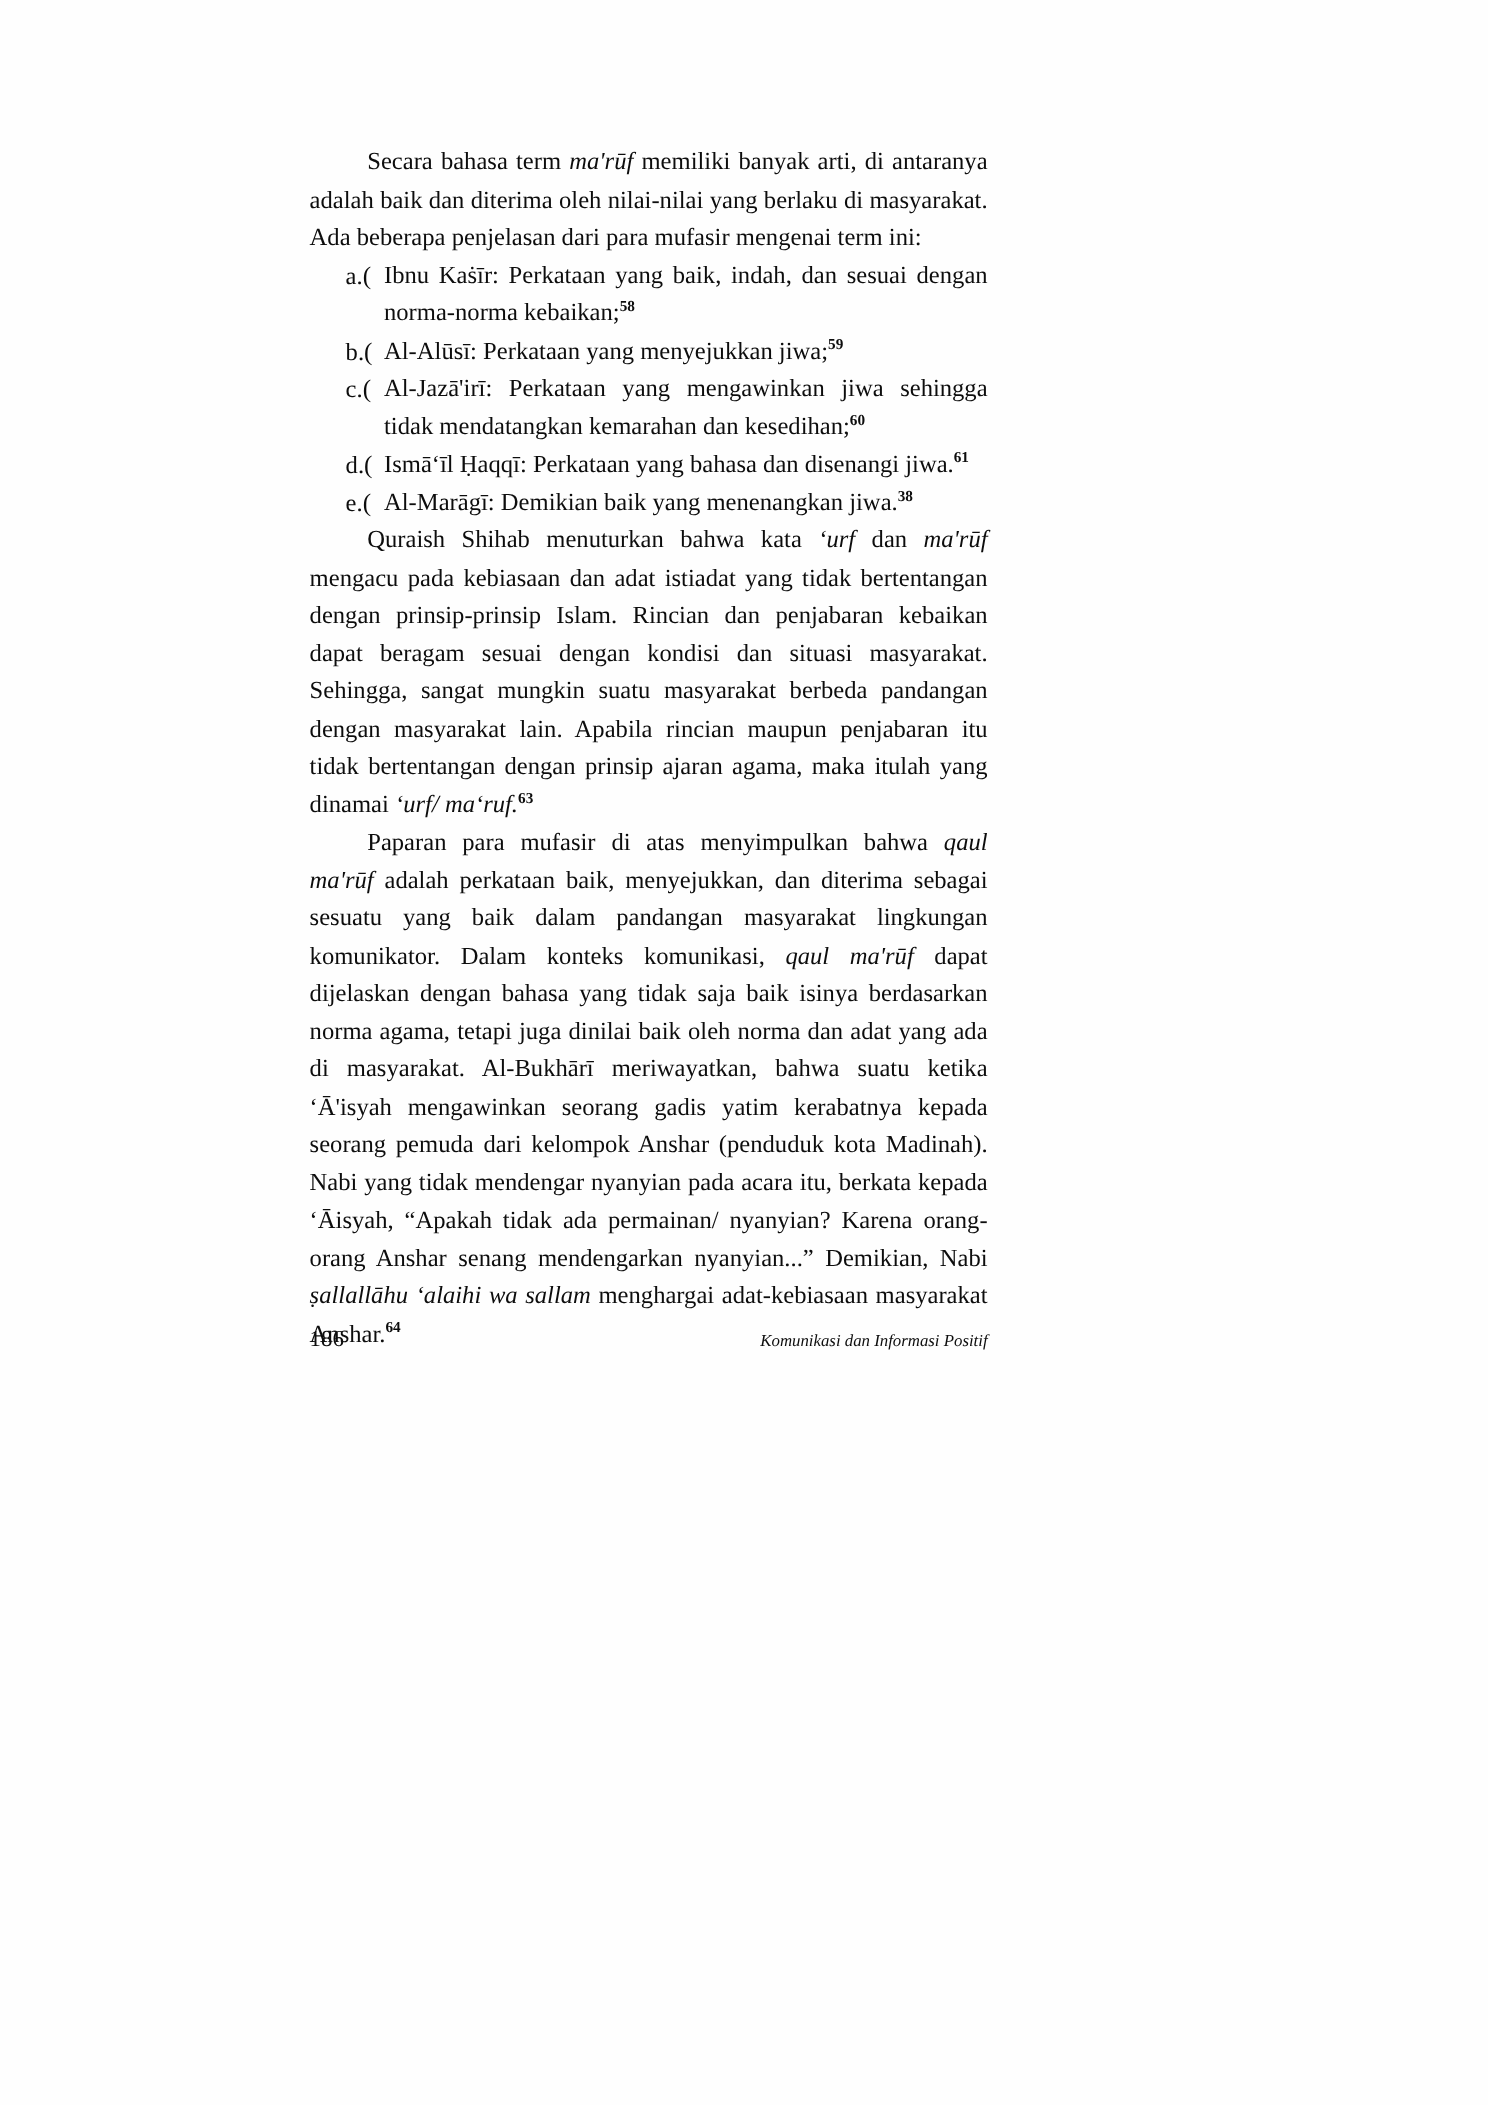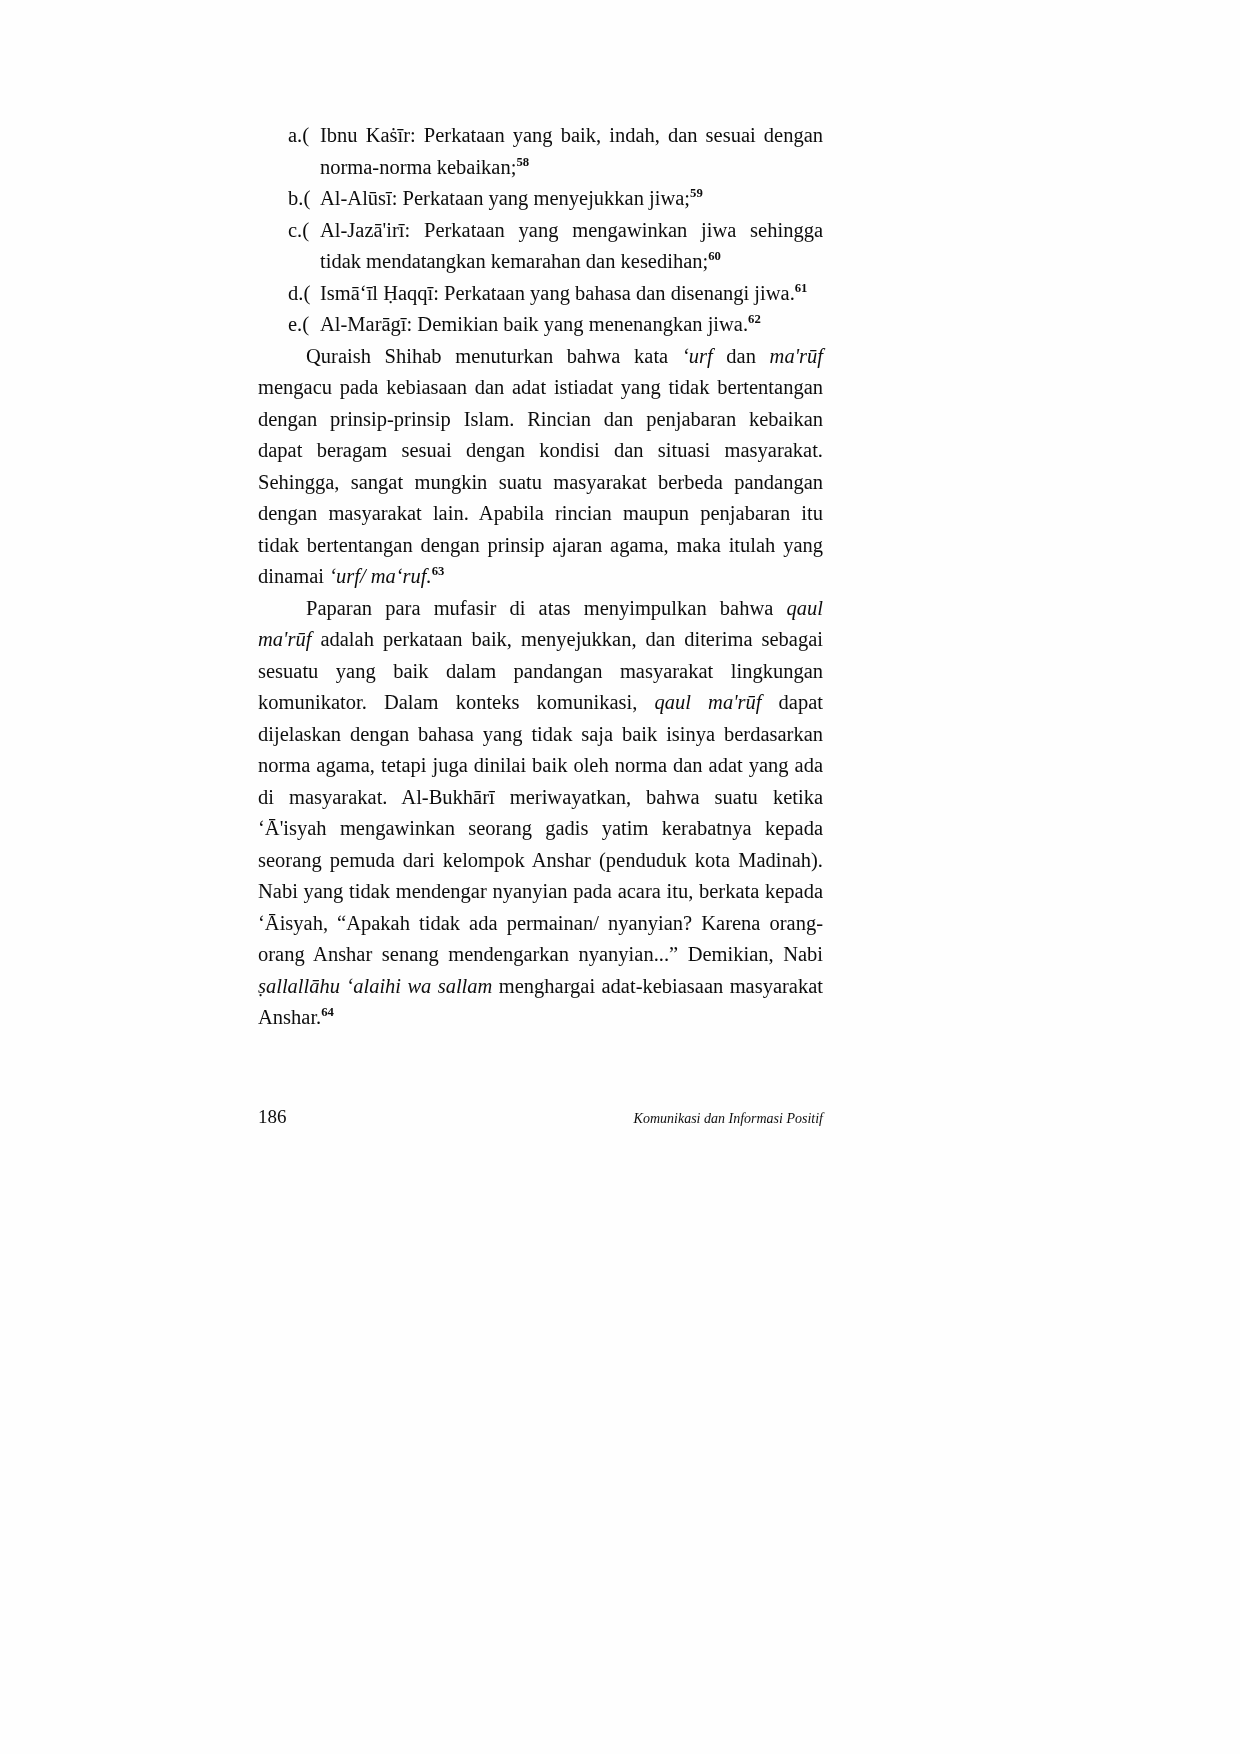--- a/index.html
+++ b/index.html
@@ -91,36 +91,37 @@
     font-family: "Liberation Serif", serif;
   }
 </style>
 </head>
 <body>
 
 <div class="page">
 
   <div class="text-block">
 
+    <p class="body indent"><span>Secara bahasa term </span><i>ma'rūf</i><span> memiliki banyak arti, di antaranya adalah baik dan diterima oleh nilai-nilai yang berlaku di masyarakat. Ada beberapa penjelasan dari para mufasir mengenai term ini:</span></p>
 
     <ul class="list">
       <li>
         <span class="marker"><span>a.</span><span class="paren">(</span></span><span>Ibnu Kaṡīr: Perkataan yang baik, indah, dan sesuai dengan norma-norma kebaikan;</span><sup>58</sup>
       </li>
       <li>
         <span class="marker"><span>b.</span><span class="paren">(</span></span><span>Al-Alūsī: Perkataan yang menyejukkan jiwa;</span><sup>59</sup>
       </li>
       <li>
         <span class="marker"><span>c.</span><span class="paren">(</span></span><span>Al-Jazā'irī: Perkataan yang mengawinkan jiwa sehingga tidak mendatangkan kemarahan dan kesedihan;</span><sup>60</sup>
       </li>
       <li>
         <span class="marker"><span>d.</span><span class="paren">(</span></span><span>Ismā‘īl Ḥaqqī: Perkataan yang bahasa dan disenangi jiwa.</span><sup>61</sup>
       </li>
       <li>
-        <span class="marker"><span>e.</span><span class="paren">(</span></span><span>Al-Marāgī: Demikian baik yang menenangkan jiwa.</span><sup>62</sup>
+        <span class="marker"><span>e.</span><span class="paren">(</span></span><span>Al-Marāgī: Demikian baik yang menenangkan jiwa.</span><sup>38</sup>
       </li>
     </ul>
 
     <p class="body indent"><span>Quraish Shihab menuturkan bahwa kata </span><i>‘urf</i><span> dan </span><i>ma'rūf</i><span> mengacu pada kebiasaan dan adat istiadat yang tidak bertentangan dengan prinsip-prinsip Islam. Rincian dan penjabaran kebaikan dapat beragam sesuai dengan kondisi dan situasi masyarakat. Sehingga, sangat mungkin suatu masyarakat berbeda pandangan dengan masyarakat lain. Apabila rincian maupun penjabaran itu tidak bertentangan dengan prinsip ajaran agama, maka itulah yang dinamai </span><i>‘urf/ ma‘ruf.</i><sup>63</sup></p>
 
     <p class="body indent"><span>Paparan para mufasir di atas menyimpulkan bahwa </span><i>qaul ma'rūf</i><span> adalah perkataan baik, menyejukkan, dan diterima sebagai sesuatu yang baik dalam pandangan masyarakat lingkungan komunikator. Dalam konteks komunikasi, </span><i>qaul ma'rūf</i><span> dapat dijelaskan dengan bahasa yang tidak saja baik isinya berdasarkan norma agama, tetapi juga dinilai baik oleh norma dan adat yang ada di masyarakat. Al-Bukhārī meriwayatkan, bahwa suatu ketika ‘Ā'isyah mengawinkan seorang gadis yatim kerabatnya kepada seorang pemuda dari kelompok Anshar (penduduk kota Madinah). Nabi yang tidak mendengar nyanyian pada acara itu, berkata kepada ‘Āisyah, “Apakah tidak ada permainan/ nyanyian? Karena orang-orang Anshar senang mendengarkan nyanyian...” Demikian, Nabi </span><i>ṣallallāhu ‘alaihi wa sallam</i><span> menghargai adat-kebiasaan masyarakat Anshar.</span><sup>64</sup></p>
 
   </div>
 
   <div class="footer">

